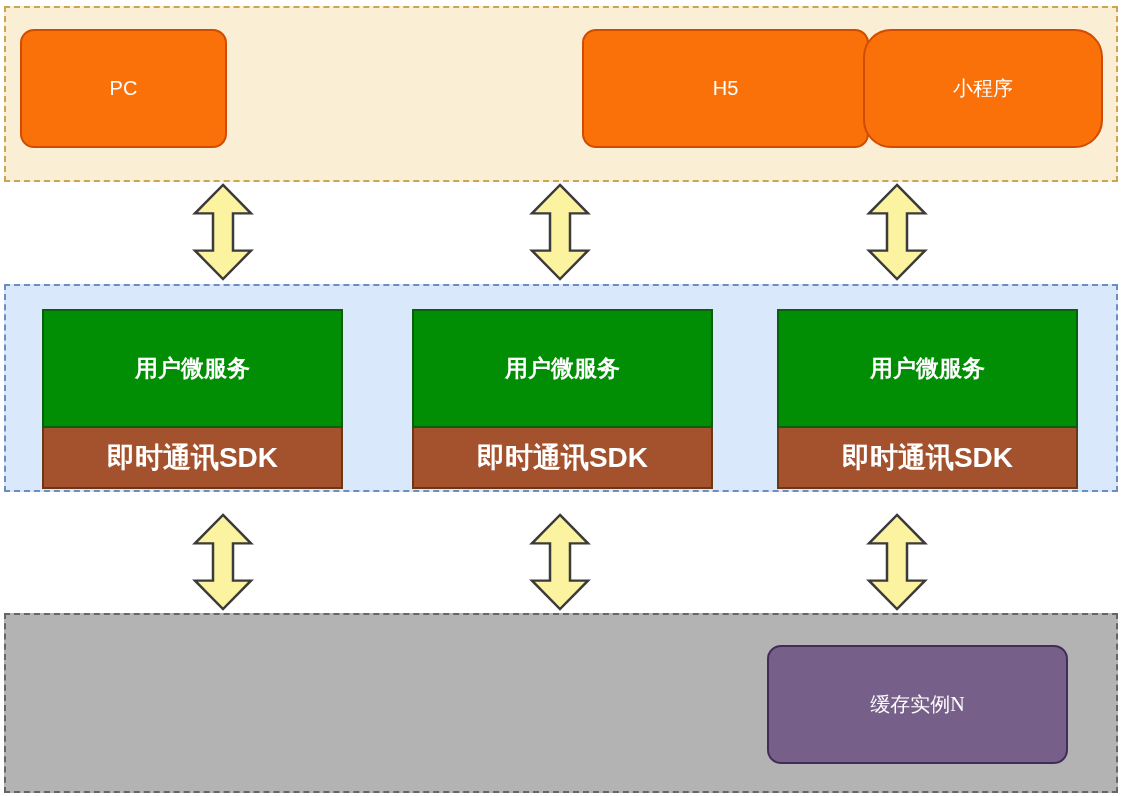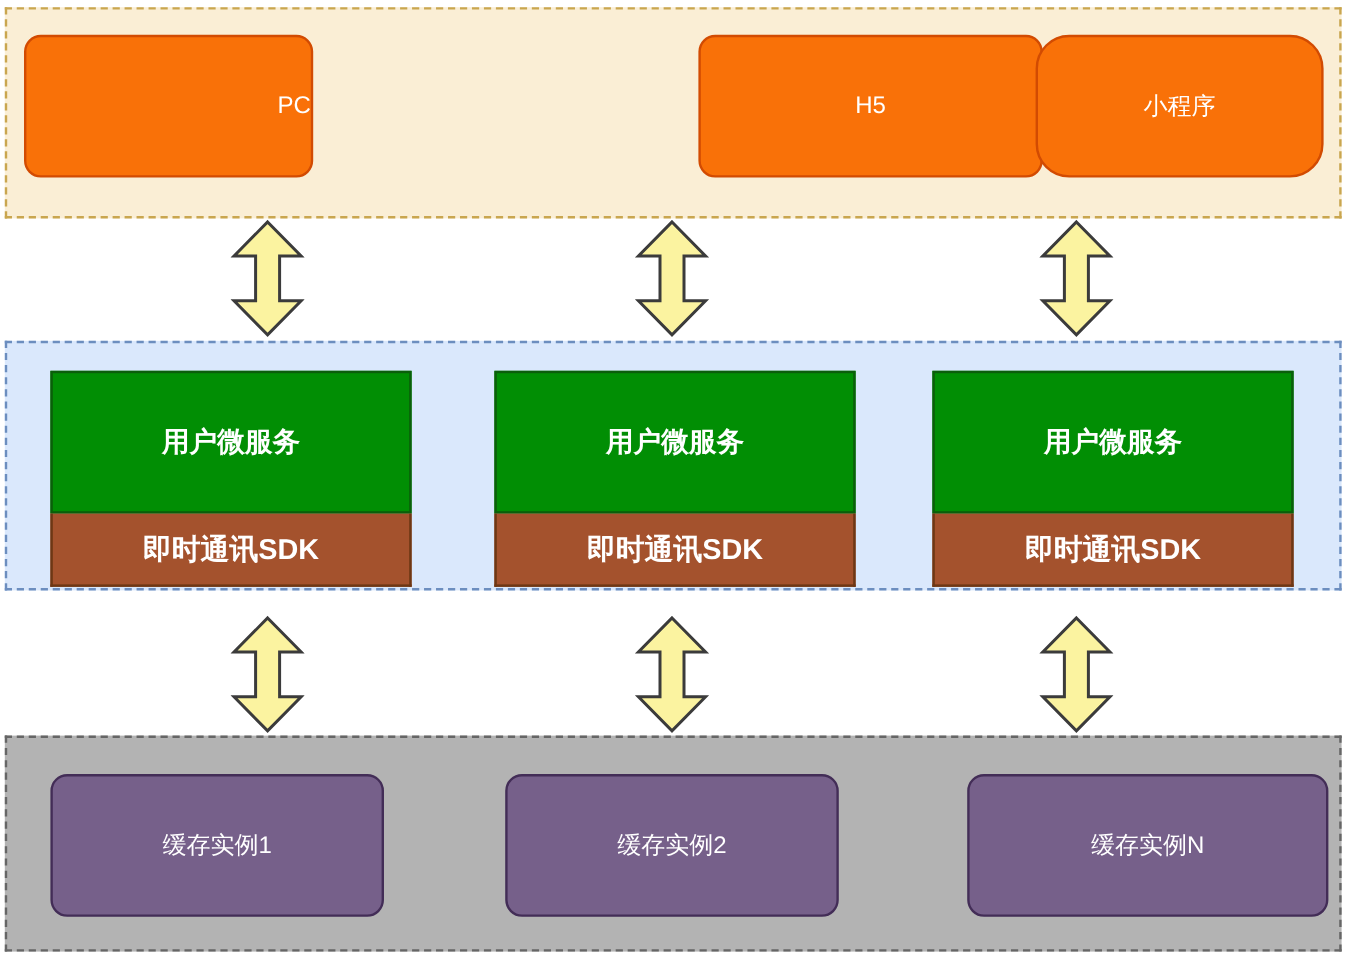--- a/index.html
+++ b/index.html
@@ -24,33 +24,33 @@
     font-size:20px;}
 
   .service-stack{position:absolute;top:23px;width:301px;}
   .service-box{position:relative;box-sizing:border-box;width:100%;height:119px;
     display:flex;align-items:center;justify-content:center;
     background:var(--service_fill);border:2px solid var(--service_border);
     color:#fff;font-size:23px;font-weight:bold;}
   .sdk-box{position:relative;box-sizing:border-box;width:100%;height:61px;
     display:flex;align-items:center;justify-content:center;
     background:var(--sdk_fill);border:2px solid var(--sdk_border);border-top:none;
-    color:#fff;font-size:24px;font-weight:bold;}
+    color:#fff;font-size:28px;font-weight:bold;}
 
   .arrow{position:absolute;width:62px;height:98px;}
   .arrow svg{display:block;width:100%;height:100%;}
   .arrow polygon{fill:var(--arrow_fill);stroke:var(--arrow_stroke);stroke-width:2.5;stroke-linejoin:miter;}
 </style>
 </head>
 <body>
 
 <div id="stage">
 
   <div class="tier tier-clients">
-    <div class="box client-box" style="left:14px;width:241px;justify-content:flex-end;">
+    <div class="box client-box" style="left:14px;width:207px;">
       <span>PC</span>
     </div>
     <div class="box client-box" style="left:576px;width:287px;">
       <span>H5</span>
     </div>
     <div class="box client-box" style="left:857px;width:240px;border-radius:28px;">
       <span>小程序</span>
     </div>
   </div>
 
@@ -107,24 +107,18 @@
         <polygon points="31,2 59,31 41,31 41,69 59,69 31,98 3,69 21,69 21,31 3,31"></polygon>
       </svg>
   </div>
   <div class="arrow" style="left:866px;top:513px;">
     <svg viewBox="0 0 62 100" preserveAspectRatio="none">
         <polygon points="31,2 59,31 41,31 41,69 59,69 31,98 3,69 21,69 21,31 3,31"></polygon>
       </svg>
   </div>
 
   <div class="tier tier-cache">
-    <div class="box cache-box" style="left:36px;width:278px;">
-      <span>缓存实例1</span>
-    </div>
-    <div class="box cache-box" style="left:415px;width:278px;">
-      <span>缓存实例2</span>
-    </div>
-    <div class="box cache-box" style="left:800px;width:301px;">
+    <div class="box cache-box" style="left:761px;width:301px;font-family:Liberation Serif, serif;">
       <span>缓存实例N</span>
     </div>
   </div>
 
 </div>
 
 </body></html>

